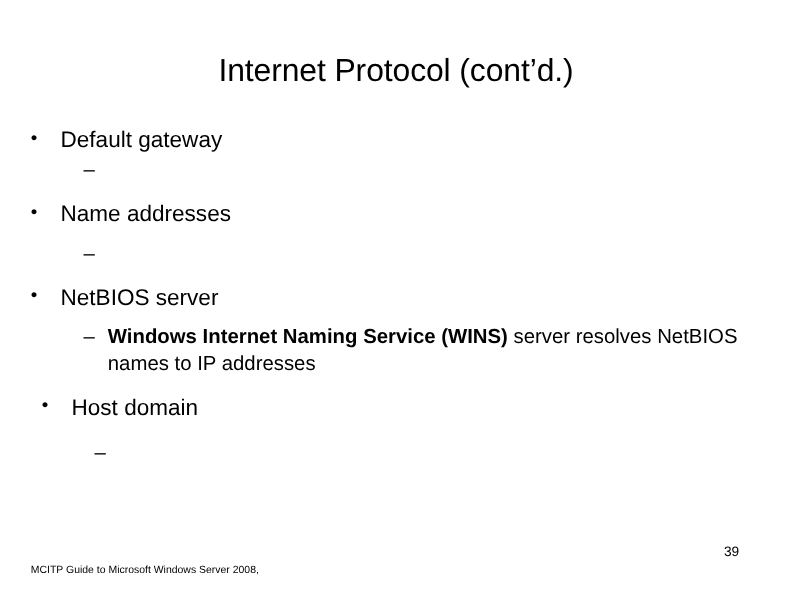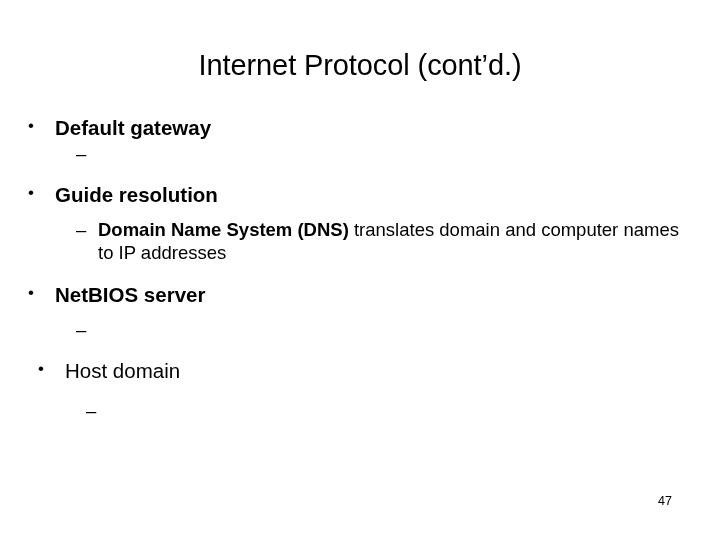--- a/index.html
+++ b/index.html
@@ -57,21 +57,21 @@
     margin-bottom: 2px;
   }
   .l1 .marker {
     width: 27px;
     flex: 0 0 27px;
     text-align: left;
     font-size: 17px;
     line-height: 1.35;
   }
   .l1 .text { flex: 1 1 auto; }
-  .l1.bold .text { font-weight: 700; }
+  .l1.bold .text { font-weight: 400; }
   .l1.indent-more { padding-left: 10px; }
 
   
   .l2 {
     display: flex;
     align-items: flex-start;
     font-size: 18.5px;
     line-height: 1.28;
     padding-left: 48px;
   }
@@ -126,54 +126,54 @@
       <div class="l2">
         <span class="marker">–</span>
       </div>
     </div>
 
     <div class="sp-a"></div>
 
     <div class="group">
       <div class="l1 bold">
         <span class="marker">•</span>
-        <span class="text">Guide resolution</span>
+        <span class="text">Name addresses</span>
       </div>
       <div class="sp-e"></div>
       <div class="l2">
         <span class="marker">–</span>
-        <span class="text"><span class="b">Domain Name System (DNS)</span><span> translates domain and computer names to IP addresses</span></span>
       </div>
     </div>
 
     <div class="sp-b"></div>
 
     <div class="group">
       <div class="l1 bold">
         <span class="marker">•</span>
         <span class="text">NetBIOS server</span>
       </div>
       <div class="sp-e"></div>
       <div class="l2">
         <span class="marker">–</span>
+        <span class="text"><span class="b">Windows Internet Naming Service (WINS)</span><span> server resolves NetBIOS names to IP addresses</span></span>
       </div>
     </div>
 
     <div class="sp-c"></div>
 
     <div class="group">
       <div class="l1 indent-more">
         <span class="marker">•</span>
         <span class="text">Host domain</span>
       </div>
       <div class="sp-d"></div>
       <div class="l2 indent-more">
         <span class="marker">–</span>
       </div>
     </div>
 
   </div>
 
-  <div class="footer-left"><br></div>
+  <div class="footer-left"><span>MCITP Guide to Microsoft Windows Server 2008,</span><br></div>
 
-  <div class="footer-page">47</div>
+  <div class="footer-page">39</div>
 
 </div>
 
 </body></html>

